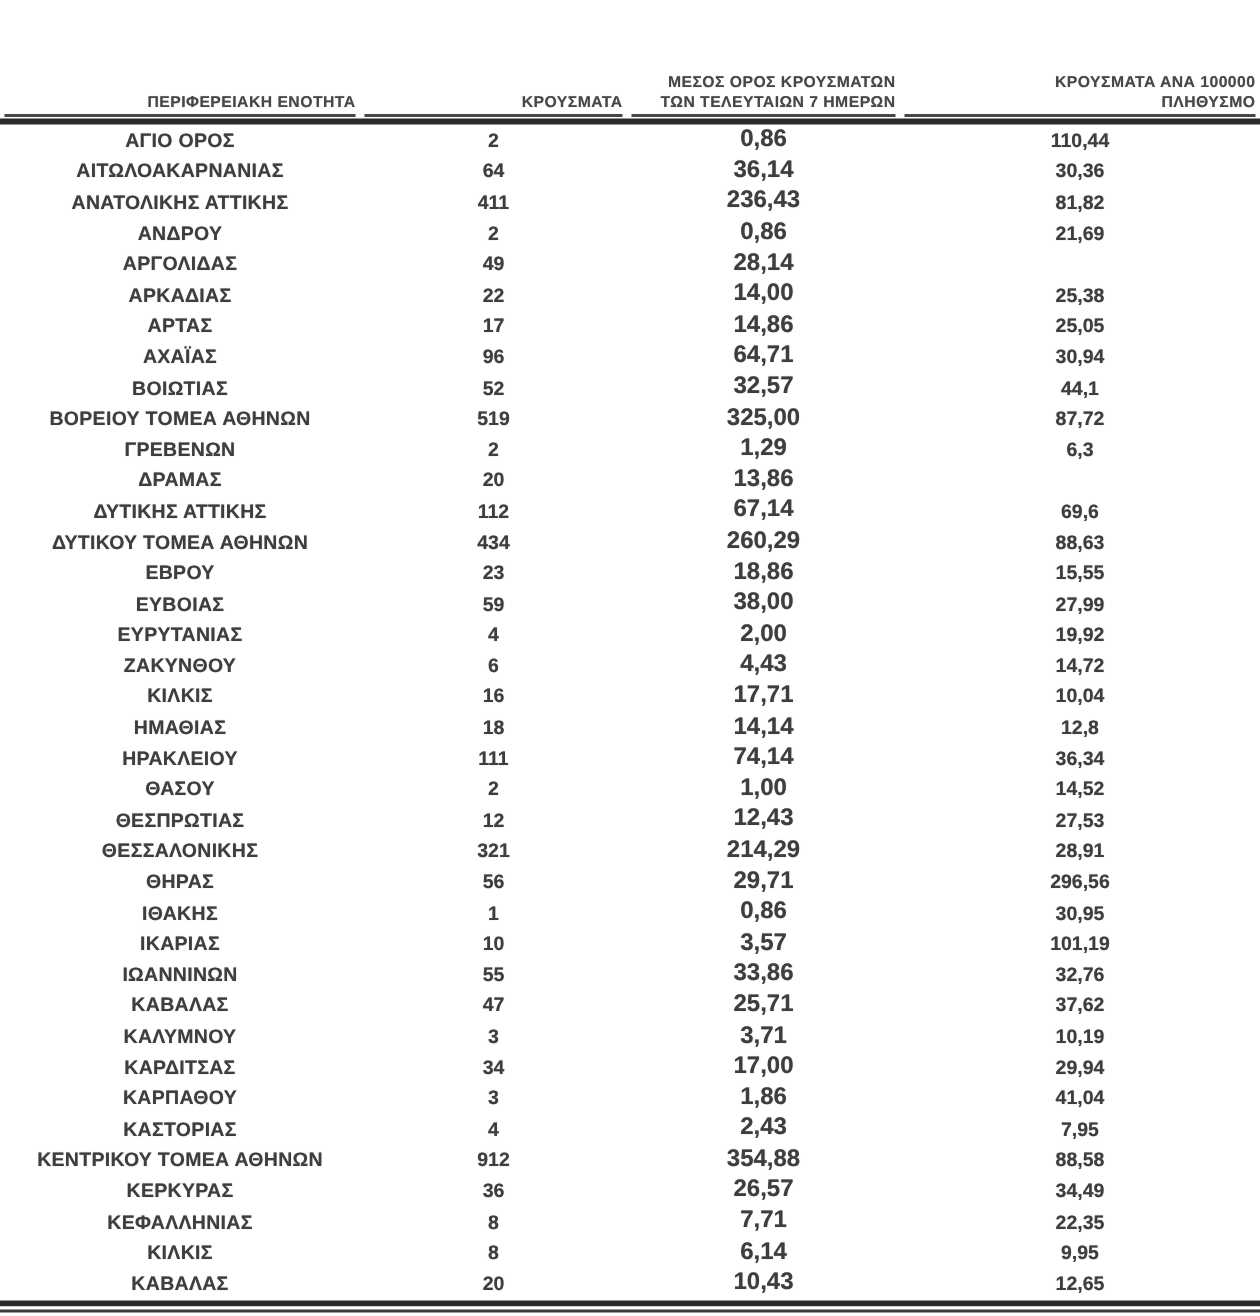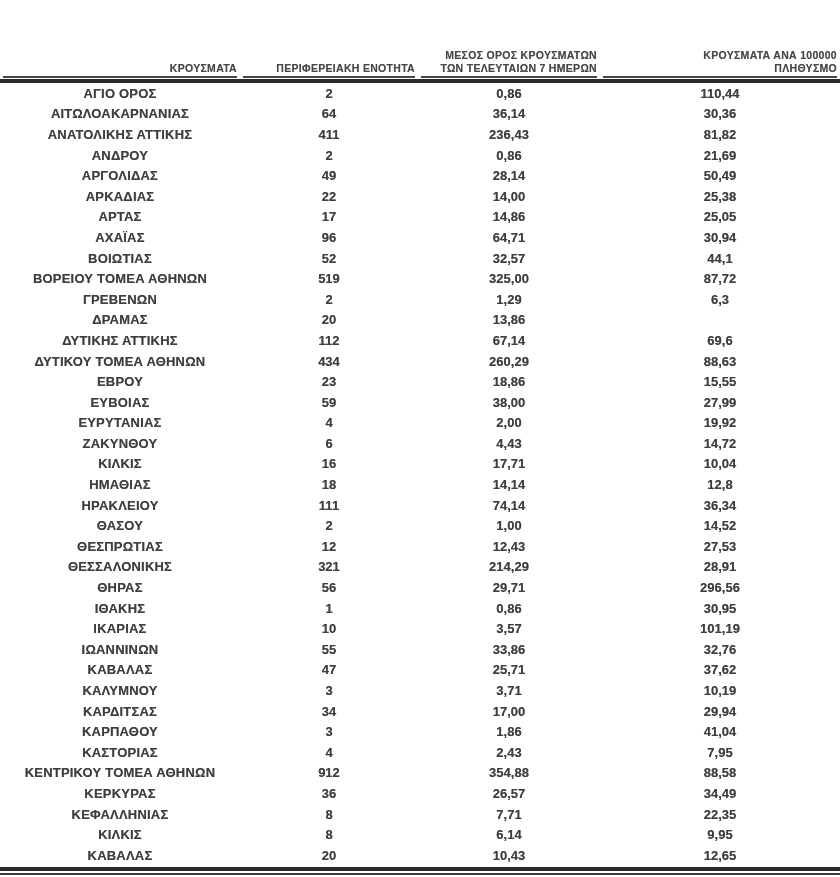--- a/index.html
+++ b/index.html
@@ -64,21 +64,21 @@
   .c-region {
     font-size: 13px;
     font-weight: 600;
     letter-spacing: 0.2px;
   }
   .c-cases {
     font-size: 13px;
     font-weight: 600;
   }
   .c-avg {
-    font-size: 13px;
+    font-size: 16px;
     font-weight: 600;
   }
   .c-per {
     font-size: 13px;
     font-weight: 600;
   }
   
   .bottom-rules {
     margin-top: 1px;
   }
@@ -96,24 +96,24 @@
   }
 </style>
 </head>
 <body>
 
 <div class="page">
   <div class="table-wrap">
 
     <div class="grid header-row">
       <div class="hc">
-        <span class="hline">ΚΡΟΥΣΜΑΤΑ</span>
+        <span class="hline">ΠΕΡΙΦΕΡΕΙΑΚΗ ΕΝΟΤΗΤΑ</span>
       </div>
       <div class="hc">
-        <span class="hline">ΠΕΡΙΦΕΡΕΙΑΚΗ ΕΝΟΤΗΤΑ</span>
+        <span class="hline">ΚΡΟΥΣΜΑΤΑ</span>
       </div>
       <div class="hc">
         <span class="hline">ΜΕΣΟΣ ΟΡΟΣ ΚΡΟΥΣΜΑΤΩΝ</span>
         <span class="hline">ΤΩΝ ΤΕΛΕΥΤΑΙΩΝ 7 ΗΜΕΡΩΝ</span>
       </div>
       <div class="hc">
         <span class="hline">ΚΡΟΥΣΜΑΤΑ ΑΝΑ 100000</span>
         <span class="hline">ΠΛΗΘΥΣΜΟ</span>
       </div>
     </div>
@@ -146,21 +146,20 @@
     <div class="cell c-region">ΑΝΔΡΟΥ</div>
     <div class="cell c-cases">2</div>
     <div class="cell c-avg">0,86</div>
     <div class="cell c-per">21,69</div>
   </div>
 
   <div class="grid row">
     <div class="cell c-region">ΑΡΓΟΛΙΔΑΣ</div>
     <div class="cell c-cases">49</div>
     <div class="cell c-avg">28,14</div>
-    <div class="cell c-per">50,49</div>
   </div>
 
   <div class="grid row">
     <div class="cell c-region">ΑΡΚΑΔΙΑΣ</div>
     <div class="cell c-cases">22</div>
     <div class="cell c-avg">14,00</div>
     <div class="cell c-per">25,38</div>
   </div>
 
   <div class="grid row">

